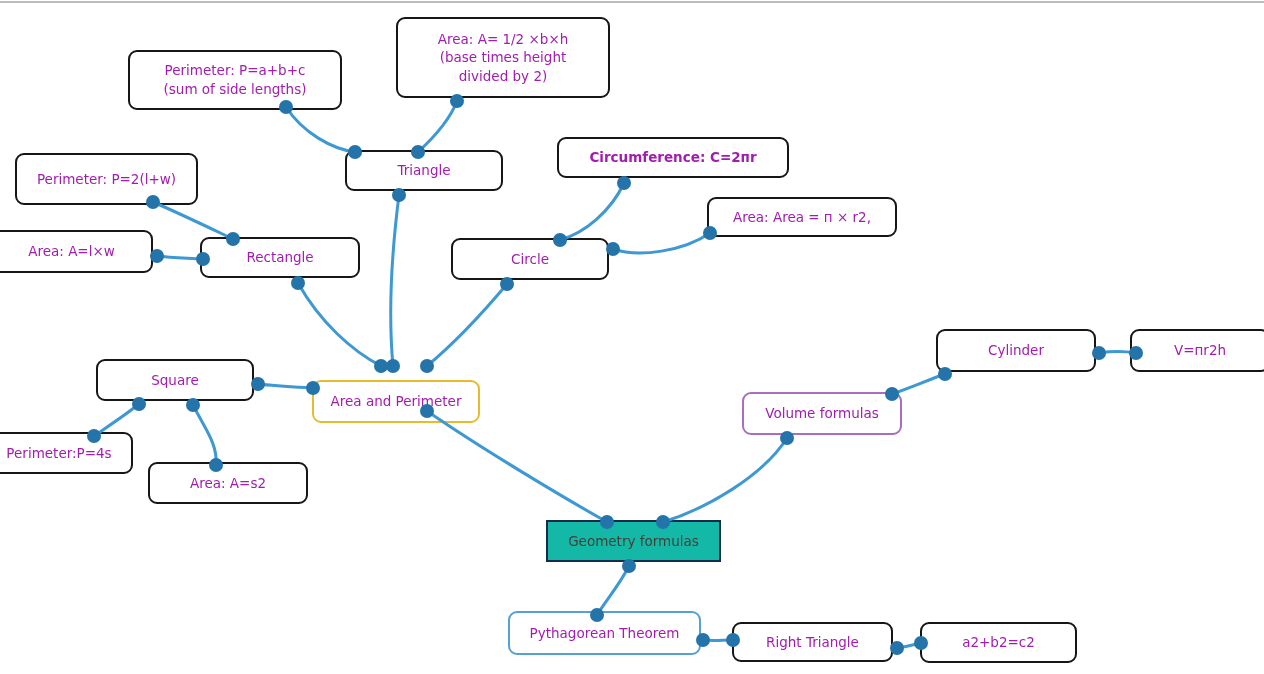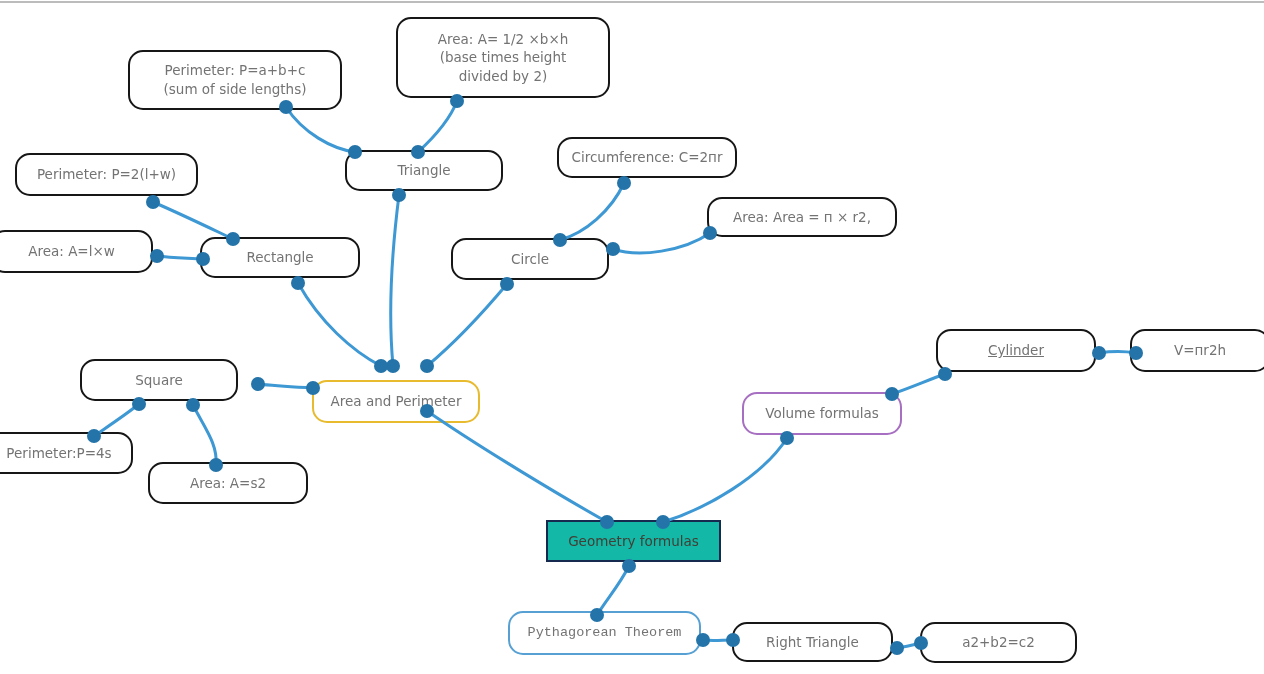--- a/index.html
+++ b/index.html
@@ -14,24 +14,24 @@
     position:absolute;top:1px;left:0;width:100%;height:2px;
     background:#bcbcbc;
   }
   .node{
     position:absolute;
     display:flex;align-items:center;justify-content:center;
     text-align:center;
     box-sizing:border-box;
     background:#ffffff;
     border:2px solid #161616;
-    border-radius:15px;
+    border-radius:9px;
     font-size:13.5px;
     line-height:1.38;
-    color:#737373;
+    color:#a21caf;
     white-space:pre-line;
     cursor:pointer;
     padding:2px 6px;
   }
   .node.sharp{border-radius:0;}
   #edge-layer{
     position:absolute;left:0;top:0;width:1264px;height:674px;
     pointer-events:none;
   }
 </style>
@@ -40,35 +40,35 @@
 
 <div id="canvas">
   <div id="top-line"></div>
   <div id="nodes">
       <div class="node" style="left: 128px; top: 50px; width: 214px; height: 60px;">Perimeter: P=a+b+c
 (sum of side lengths)</div>
       <div class="node" style="left: 396px; top: 17px; width: 214px; height: 81px;">Area: A= 1/2 ×b×h
 (base times height
 divided by 2)</div>
       <div class="node" style="left: 313px; top: 150px; width: 158px; height: 41px; margin-left: 32px;">Triangle</div>
-      <div class="node" style="left: 557px; top: 137px; width: 180px; height: 41px;">Circumference: C=2пr</div>
+      <div class="node" style="left: 557px; top: 137px; width: 232px; height: 41px; font-weight: bold;">Circumference: C=2пr</div>
       <div class="node" style="left: 707px; top: 197px; width: 190px; height: 40px;">Area: Area = п × r2,</div>
       <div class="node" style="left: 451px; top: 238px; width: 158px; height: 42px;">Circle</div>
-      <div class="node" style="left: 15px; top: 153px; width: 183px; height: 43px;">Perimeter: P=2(l+w)</div>
+      <div class="node" style="left: 15px; top: 153px; width: 183px; height: 52px;">Perimeter: P=2(l+w)</div>
       <div class="node" style="left: -10px; top: 230px; width: 163px; height: 43px;">Area: A=l×w</div>
       <div class="node" style="left: 200px; top: 237px; width: 160px; height: 41px;">Rectangle</div>
-      <div class="node" style="left: 80px; top: 359px; width: 158px; height: 42px;">Square</div>
+      <div class="node" style="left: 96px; top: 359px; width: 158px; height: 42px;">Square</div>
       <div class="node" style="left: -15px; top: 432px; width: 148px; height: 42px;">Perimeter:P=4s</div>
       <div class="node" style="left: 148px; top: 462px; width: 160px; height: 42px;">Area: A=s2</div>
       <div class="node" style="left: 312px; top: 380px; width: 168px; height: 43px; border-color: rgb(232, 187, 46); text-align: right;">Area and Perimeter</div>
       <div class="node" style="left: 742px; top: 392px; width: 160px; height: 43px; border-color: rgb(167, 111, 193);">Volume formulas</div>
-      <div class="node" style="left: 936px; top: 329px; width: 160px; height: 43px; text-decoration: underline;">Cylinder</div>
+      <div class="node" style="left: 936px; top: 329px; width: 160px; height: 43px;">Cylinder</div>
       <div class="node" style="left: 1130px; top: 329px; width: 140px; height: 43px;">V=пr2h</div>
       <div class="node sharp" style="left: 546px; top: 520px; width: 175px; height: 42px; border-color: rgb(21, 42, 78); background: #14b8a6; color: rgb(67, 63, 54);">Geometry formulas</div>
-      <div class="node" style="left: 508px; top: 611px; width: 193px; height: 44px; border-color: rgb(86, 160, 211); font-family: Liberation Mono, monospace;">Pythagorean Theorem</div>
+      <div class="node" style="left: 508px; top: 611px; width: 193px; height: 44px; border-color: rgb(86, 160, 211);">Pythagorean Theorem</div>
       <div class="node" style="left: 732px; top: 622px; width: 161px; height: 40px;">Right Triangle</div>
       <div class="node" style="left: 920px; top: 622px; width: 157px; height: 41px;">a2+b2=c2</div>
     </div>
   <svg id="edge-layer" xmlns="http://www.w3.org/2000/svg">
       <path d="M286,107 C303,133 332,149 355,152" fill="none" stroke="#3d98d4" stroke-width="3" stroke-linecap="round"></path>
       <path d="M457,101 C449,122 430,141 418,152" fill="none" stroke="#3d98d4" stroke-width="3" stroke-linecap="round"></path>
       <path d="M399,195 C392,250 388,312 393,366" fill="none" stroke="#3d98d4" stroke-width="3" stroke-linecap="round"></path>
       <path d="M298,283 C320,322 352,351 381,366" fill="none" stroke="#3d98d4" stroke-width="3" stroke-linecap="round"></path>
       <path d="M507,284 C481,315 451,346 427,366" fill="none" stroke="#3d98d4" stroke-width="3" stroke-linecap="round"></path>
       <path d="M624,183 C611,211 585,233 560,240" fill="none" stroke="#3d98d4" stroke-width="3" stroke-linecap="round"></path>

